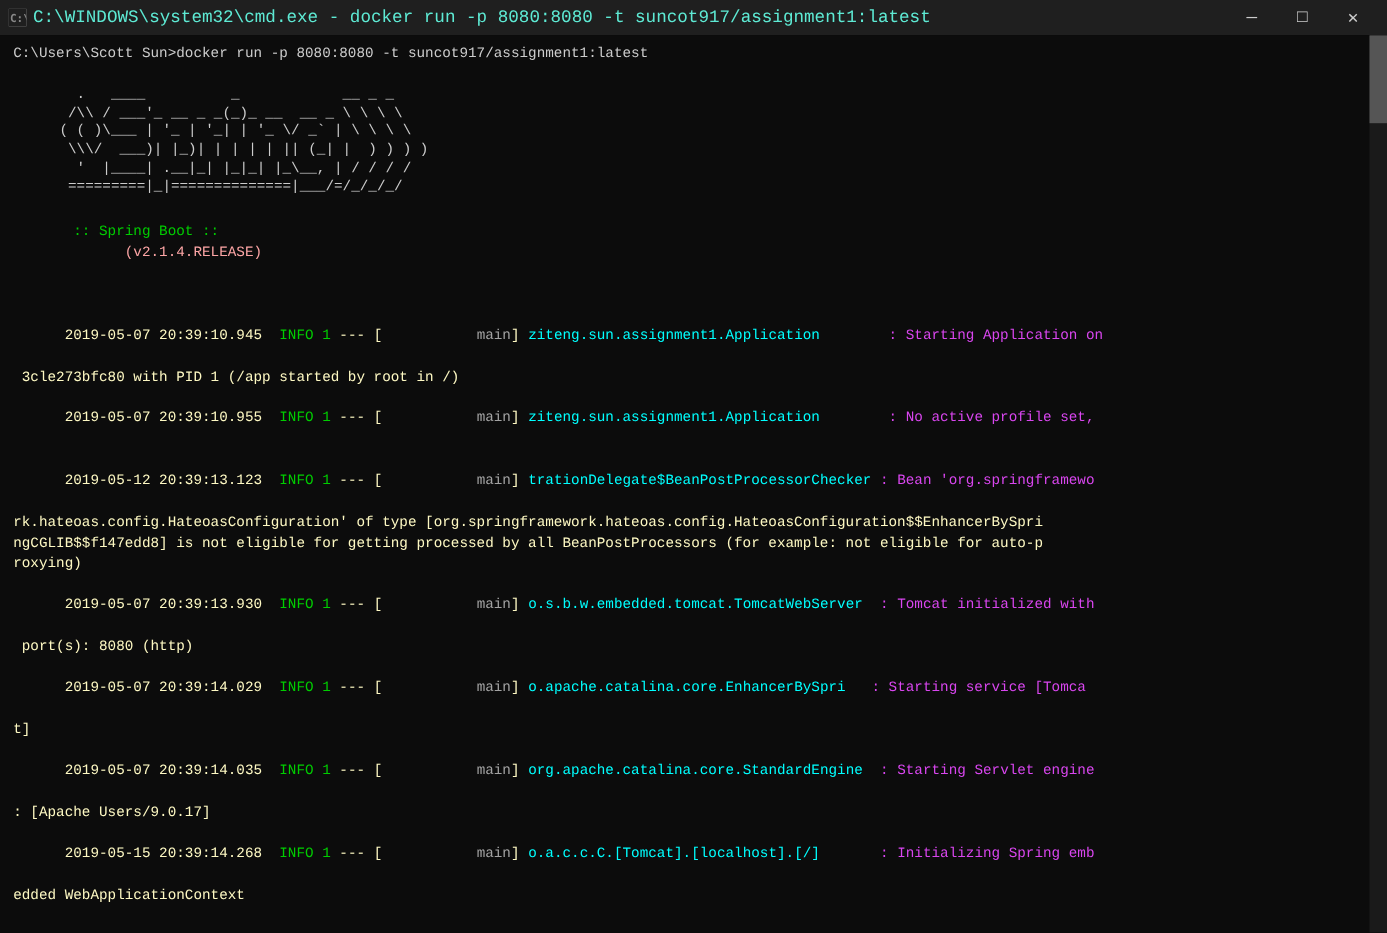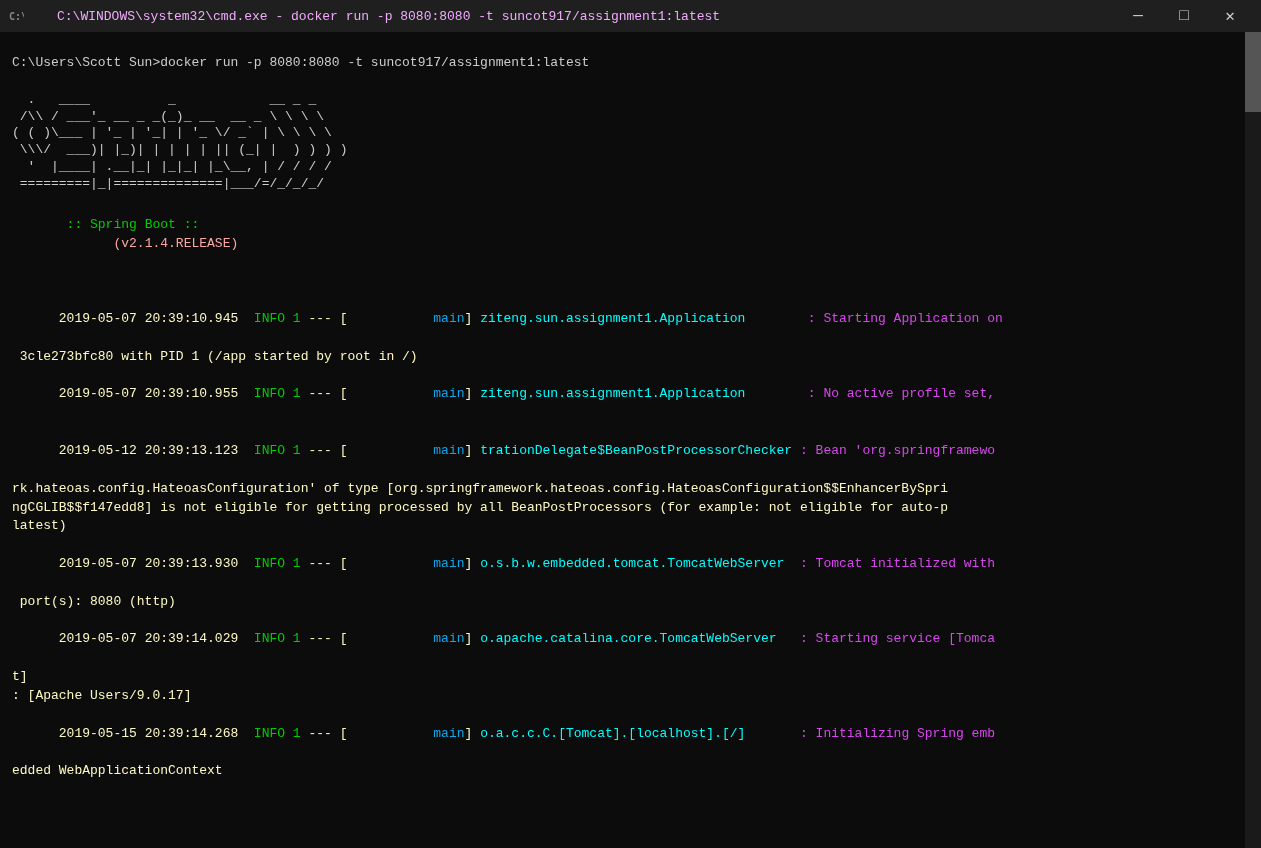--- a/index.html
+++ b/index.html
@@ -28,24 +28,23 @@
       margin-right: 6px;
       background: #888;
       display: inline-flex;
       align-items: center;
       justify-content: center;
       font-size: 10px;
       color: #fff;
       font-weight: bold;
     }
     .titlebar-text {
-      color: #f0abfc;
-      font-size: 13px;
+      color: #5eead4;
+      font-size: 16px;
       flex: 1;
-      margin-left: 27px;
     }
     .titlebar-buttons {
       display: flex;
       gap: 0;
     }
     .titlebar-btn {
       width: 46px;
       height: 32px;
       display: flex;
       align-items: center;
@@ -53,21 +52,21 @@
       color: #cccccc;
       font-size: 16px;
       cursor: pointer;
       background: transparent;
     }
 
     
     .terminal {
       background: #0c0c0c;
       color: #cccccc;
-      padding: 22px 12px;
+      padding: 8px 12px;
       height: calc(848px - 32px);
       overflow: hidden;
       position: relative;
       line-height: 1.4;
     }
 
     
     .scrollbar {
       position: absolute;
       right: 0;
@@ -83,37 +82,38 @@
       height: 80px;
       background: #555;
     }
 
     
     .spring-art {
       color: #cccccc;
       font-size: 12px;
       line-height: 1.3;
       margin-bottom: 4px;
+      margin-left: 42px;
     }
     .spring-boot-label {
       color: #00cc00;
     }
     .spring-version {
       color: #fca5a5;
     }
 
     
     .log-line {
       display: block;
       white-space: pre;
       line-height: 1.45;
     }
     .ts { color: #fef9c3; }
     .info { color: #00cc00; }
-    .thread { color: #0ea5e9; }
+    .thread { color: #a3a3a3; }
     .logger { color: #00ffff; }
     .msg { color: #d946ef; }
     .prompt { color: #cccccc; }
 
     .terminal-content {
       padding-right: 20px;
     }
   </style>
 </head>
 <body>
@@ -160,32 +160,35 @@
 
     <div class="log-line">
       <span class="ts">2019-05-07 20:39:10.955  </span><span class="info">INFO 1</span><span class="ts"> --- [           </span><span class="thread">main</span><span class="ts">] </span><span class="logger">ziteng.sun.assignment1.Application       </span><span class="msg"> : No active profile set,</span>
     </div>
 
     <div class="log-line">
       <span class="ts">2019-05-12 20:39:13.123  </span><span class="info">INFO 1</span><span class="ts"> --- [           </span><span class="thread">main</span><span class="ts">] </span><span class="logger">trationDelegate$BeanPostProcessorChecker</span><span class="msg"> : Bean 'org.springframewo</span>
     </div>
     <div class="log-line ts">rk.hateoas.config.HateoasConfiguration' of type [org.springframework.hateoas.config.HateoasConfiguration$$EnhancerBySpri</div>
     <div class="log-line ts">ngCGLIB$$f147edd8] is not eligible for getting processed by all BeanPostProcessors (for example: not eligible for auto-p</div>
-    <div class="log-line ts">latest)</div>
+    <div class="log-line ts">roxying)</div>
 
     <div class="log-line">
       <span class="ts">2019-05-07 20:39:13.930  </span><span class="info">INFO 1</span><span class="ts"> --- [           </span><span class="thread">main</span><span class="ts">] </span><span class="logger">o.s.b.w.embedded.tomcat.TomcatWebServer </span><span class="msg"> : Tomcat initialized with</span>
     </div>
     <div class="log-line ts"> port(s): 8080 (http)</div>
 
     <div class="log-line">
-      <span class="ts">2019-05-07 20:39:14.029  </span><span class="info">INFO 1</span><span class="ts"> --- [           </span><span class="thread">main</span><span class="ts">] </span><span class="logger">o.apache.catalina.core.TomcatWebServer  </span><span class="msg"> : Starting service [Tomca</span>
+      <span class="ts">2019-05-07 20:39:14.029  </span><span class="info">INFO 1</span><span class="ts"> --- [           </span><span class="thread">main</span><span class="ts">] </span><span class="logger">o.apache.catalina.core.EnhancerBySpri  </span><span class="msg"> : Starting service [Tomca</span>
     </div>
     <div class="log-line ts">t]</div>
 
+    <div class="log-line">
+      <span class="ts">2019-05-07 20:39:14.035  </span><span class="info">INFO 1</span><span class="ts"> --- [           </span><span class="thread">main</span><span class="ts">] </span><span class="logger">org.apache.catalina.core.StandardEngine </span><span class="msg"> : Starting Servlet engine</span>
+    </div>
     <div class="log-line ts">: [Apache Users/9.0.17]</div>
 
     <div class="log-line">
       <span class="ts">2019-05-15 20:39:14.268  </span><span class="info">INFO 1</span><span class="ts"> --- [           </span><span class="thread">main</span><span class="ts">] </span><span class="logger">o.a.c.c.C.[Tomcat].[localhost].[/]      </span><span class="msg"> : Initializing Spring emb</span>
     </div>
     <div class="log-line ts">edded WebApplicationContext</div>
 
     <div class="log-line">
       
     </div>

